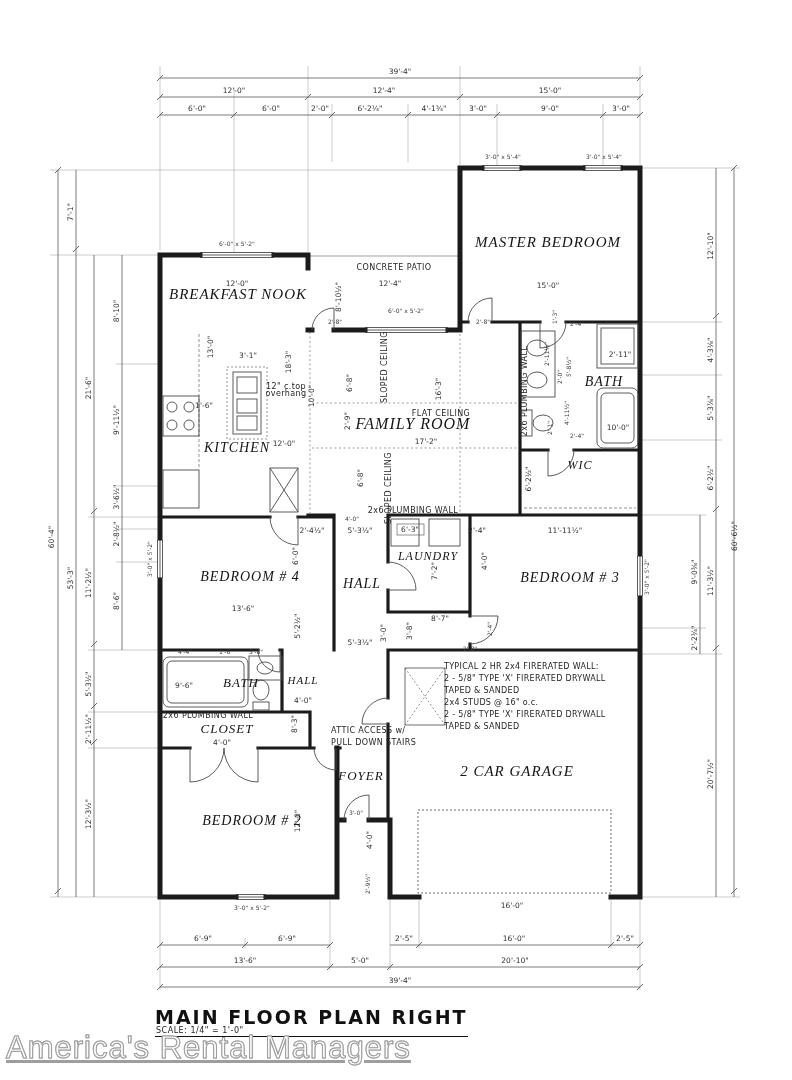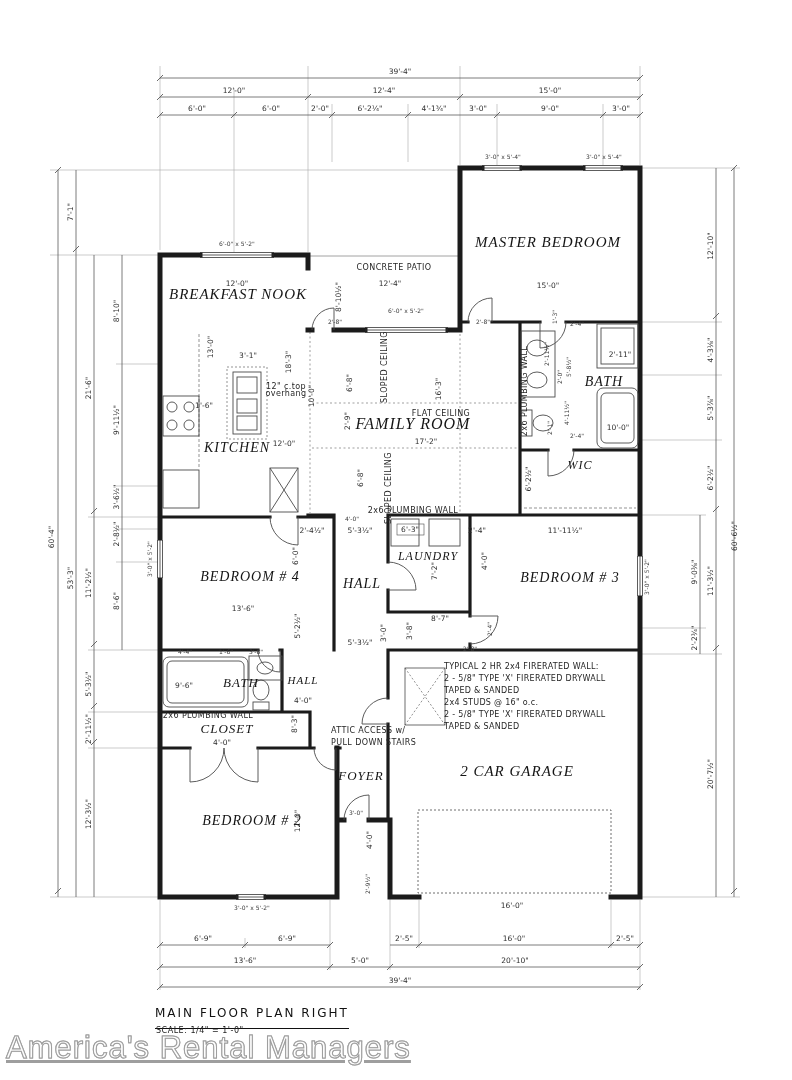--- a/index.html
+++ b/index.html
@@ -6,22 +6,22 @@
   .page{position:relative;width:792px;height:1080px;background:#ffffff;overflow:hidden;
         font-family:"DejaVu Sans",sans-serif;}
   svg{position:absolute;left:0;top:0;}
   
   .lbl-room{font-family:"Liberation Serif",serif;font-style:italic;fill:#151515;letter-spacing:1px;}
   .lbl-dim{font-family:"DejaVu Sans",sans-serif;font-size:7.5px;fill:#2e2e2e;}
   .lbl-tiny{font-family:"DejaVu Sans",sans-serif;font-size:6px;fill:#3a3a3a;}
   .lbl-arch{font-family:"DejaVu Sans",sans-serif;font-size:8px;fill:#262626;letter-spacing:.4px;}
   .lbl-note{font-family:"DejaVu Sans",sans-serif;font-size:8px;fill:#262626;letter-spacing:.3px;}
   
-  .plan-title{position:absolute;left:155px;top:1006px;font-size:12px;letter-spacing:2px;
-    color:#111;border-bottom:1.6px solid #111;padding-bottom:8px;white-space:nowrap;}
+  .plan-title{position:absolute;left:155px;top:1006px;font-size:19px;letter-spacing:2px;
+    color:#111;border-bottom:1.6px solid #111;padding-bottom:8px;white-space:nowrap;font-weight:bold;}
   .plan-scale{position:absolute;left:156px;top:1026px;font-size:8px;letter-spacing:.5px;color:#222;}
   .watermark{position:absolute;left:6px;top:1030px;font-size:31px;letter-spacing:1px;
     color:#fdfdfd;-webkit-text-stroke:1px #9e9e9e;text-shadow:0 0 1px #b5b5b5;white-space:nowrap;
     font-family:"Liberation Sans",sans-serif;text-decoration:underline;}
 </style>
 </head>
 <body>
 
 <div class="page">
 

